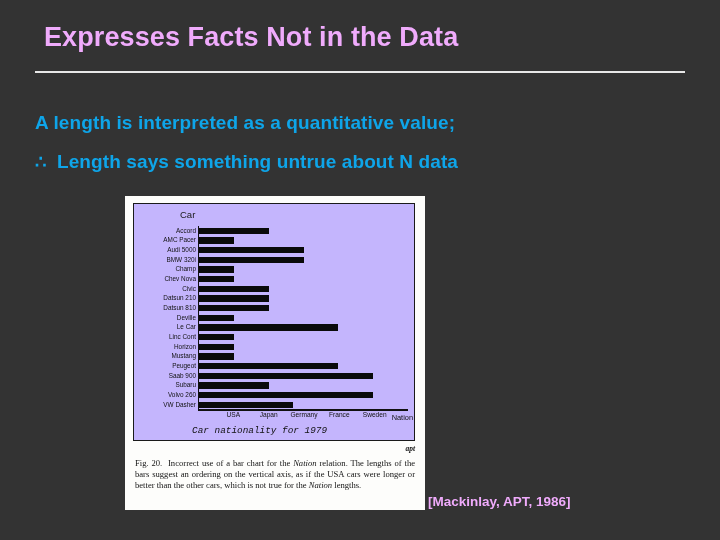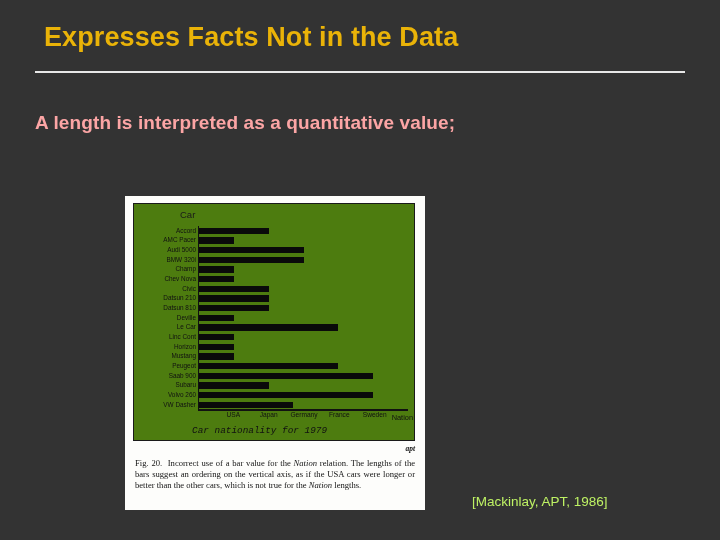--- a/index.html
+++ b/index.html
@@ -15,40 +15,40 @@
     overflow: hidden;
     font-family: "Liberation Sans", sans-serif;
   }
 
   
   .slide-title {
     position: absolute;
     left: 44px;
     top: 20px;
     width: 640px;
-    color: #eab308;
+    color: #f0abfc;
     font-size: 27px;
     font-weight: bold;
     letter-spacing: 0.1px;
     line-height: 34px;
     white-space: nowrap;
   }
   .title-rule {
     position: absolute;
     left: 35px;
     top: 71px;
     width: 650px;
     height: 2px;
     background: #e8e8e8;
   }
 
   
   .body-line {
     position: absolute;
-    color: #fca5a5;
+    color: #0ea5e9;
     font-size: 19px;
     font-weight: bold;
     white-space: nowrap;
     letter-spacing: 0.1px;
   }
   .body-line-1 { left: 35px; top: 112px; }
   .body-line-2 { left: 35px; top: 151px; }
   .therefore-sym {
     display: inline-block;
     width: 22px;
@@ -66,21 +66,21 @@
   }
 
   
   .chart-box {
     position: absolute;
     left: 8px;
     top: 7px;
     width: 282px;
     height: 238px;
     border: 1.6px solid #1a1a1a;
-    background: #4d7c0f;
+    background: #c4b5fd;
     box-sizing: border-box;
   }
 
   .yaxis-title {
     position: absolute;
     left: 46px;
     top: 5px;
     font-family: "Liberation Sans", sans-serif;
     font-size: 9.5px;
     color: #1a1a1a;
@@ -197,36 +197,38 @@
     text-align: justify;
   }
   .fig-caption b { font-weight: normal; }
   .fig-caption i { font-style: italic; }
 
   
   .citation {
     position: absolute;
     left: 428px;
     top: 494px;
-    color: #bef264;
+    color: #f0abfc;
     font-size: 13.5px;
-    font-weight: normal;
-    white-space: nowrap;
-    margin-left: 44px;
+    font-weight: bold;
+    white-space: nowrap;
   }
 </style>
 </head>
 <body>
 
 <div class="slide">
 
   <div class="slide-title">Expresses Facts Not in the Data</div>
   <div class="title-rule"></div>
 
   <div class="body-line body-line-1">A length is interpreted as a quantitative value;</div>
+  <div class="body-line body-line-2">
+    <span class="therefore-sym">∴</span><span>Length says something untrue about N data</span>
+  </div>
 
   <div class="figure-panel">
 
     <div class="chart-box">
       <div class="yaxis-title">Car</div>
 
       <div class="plot">
         <div class="cat-labels">
             <div class="row cat-row" style="height: 5.26316%;">Accord</div>
             <div class="row cat-row" style="height: 5.26316%;">AMC Pacer</div>
@@ -318,18 +320,18 @@
           <span class="xtick" style="left: 83.3333%;">Sweden</span>
         </div>
       <div class="xaxis-name">Nation</div>
 
       <div class="chart-caption">Car nationality for 1979</div>
     </div>
 
     <div class="apt-mark">apt</div>
 
     <div class="fig-caption">
-      <b>Fig. 20.</b>&nbsp;&nbsp;<span>Incorrect use of a bar value for the </span><i>Nation</i><span> relation. The lengths of the bars suggest an ordering on the vertical axis, as if the USA cars were longer or better than the other cars, which is not true for the </span><i>Nation</i><span> lengths.</span>
+      <b>Fig. 20.</b>&nbsp;&nbsp;<span>Incorrect use of a bar chart for the </span><i>Nation</i><span> relation. The lengths of the bars suggest an ordering on the vertical axis, as if the USA cars were longer or better than the other cars, which is not true for the </span><i>Nation</i><span> lengths.</span>
     </div>
   </div>
 
   <div class="citation">[Mackinlay, APT, 1986]</div>
 </div>
 
 </body></html>

